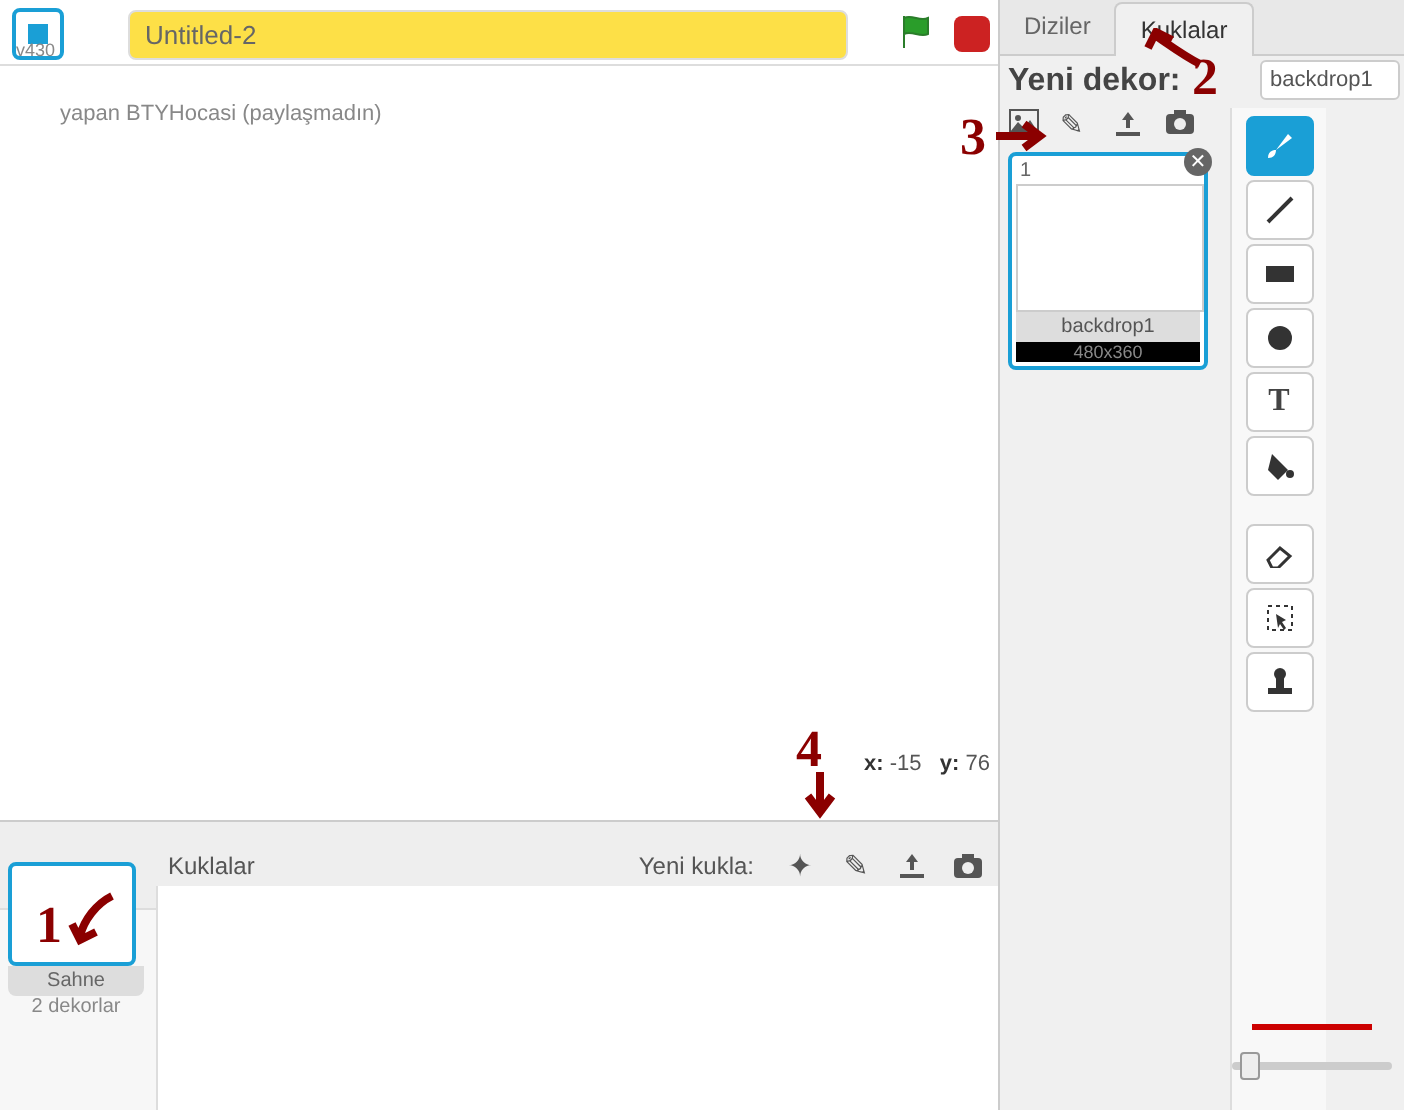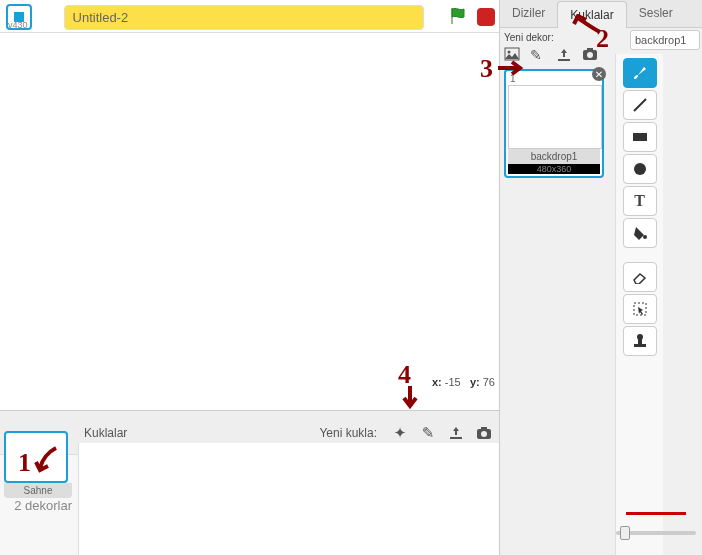--- a/index.html
+++ b/index.html
@@ -28,31 +28,31 @@
   .sprite-panel { border-top:1px solid #ccc; height:145px; background:#f7f7f7; position:relative;}
   .sprite-hdr { display:flex; align-items:center; height:44px; background:#eee; border-bottom:1px solid #ddd; padding:0 6px;}
   .sprite-hdr .kuklalar { margin-left:78px; font-size:12px; color:#555;}
   .sprite-hdr .yeni-kukla { margin-left:auto; font-size:12px; color:#555; display:flex; align-items:center; gap:8px;}
   .tool-icons { display:flex; gap:10px; margin-left:6px;}
   .tool-icons span { width:18px; height:18px; display:flex; align-items:center; justify-content:center; color:#555; font-size:15px; cursor:pointer;}
   
   .stage-thumb { position:absolute; top:16px; left:4px; width:68px;}
   .stage-thumb-box { width:64px; height:52px; background:#fff; border:2px solid #1a9fd6; border-radius:4px; margin-top:4px;}
   .stage-thumb-lbl { text-align:center; font-size:10px; color:#666; background:#ddd; padding:2px 0; border-radius:0 0 4px 4px;}
-  .stage-thumb-sub { text-align:right; font-size:13px; color:#888;}
+  .stage-thumb-sub { text-align:center; font-size:10px; color:#888;}
   .sprites-area { position:absolute; top:32px; left:78px; right:0; bottom:0; background:#fff; border-left:1px solid #ddd;}
   
   
   .r-tabs { display:flex; background:#e8e8e8; border-bottom:1px solid #ccc; width:100%;}
   .r-tab { padding:6px 12px; font-size:12px; color:#666; cursor:pointer;text-align:right;}
   .r-tab.active { background:#f0f0f0; color:#333; border-top:1px solid #ccc; border-left:1px solid #ccc; border-right:1px solid #ccc; border-radius:4px 4px 0 0; position:relative; top:1px;}
   
   .r-body { flex:1; display:flex; min-height:0;}
   .costume-col { flex:0 0 115px; background:#f0f0f0; padding:4px;}
-  .yeni-dekor { font-size:10px; font-weight:normal; color:#444; margin-bottom:4px;}
+  .yeni-dekor { font-size:16px; font-weight:bold; color:#444; margin-bottom:4px;}
   .dekor-tools { display:flex; gap:8px; margin-bottom:6px;}
   .dekor-tools span{ width:18px;height:16px; color:#555; font-size:14px; cursor:pointer;}
   .costume-thumb { width:100px; border:2px solid #1a9fd6; border-radius:4px; background:#fff; padding:2px; position:relative;}
   .costume-thumb .num { position:absolute; top:2px; left:4px; font-size:10px; color:#666;}
   .costume-thumb .close { position:absolute; top:-4px; right:-4px; width:14px;height:14px; background:#666; color:#fff; border-radius:50%; font-size:10px; display:flex; align-items:center; justify-content:center; cursor:pointer;}
   .costume-inner { background:#fff; width:94px; height:64px; border:1px solid #ccc; margin-top:12px;}
   .costume-name { text-align:center; font-size:10px; color:#555; background:#ddd; padding:2px 0;}
   .costume-dim { text-align:center; font-size:9px; color:#888; background:#000000;}
   
   .editor-col { flex:0 0 48px; background:#f8f8f8; border-left:1px solid #ddd; display:flex; flex-direction:column; align-items:center; padding-top:4px; gap:2px;}
@@ -87,20 +87,21 @@
       <input class="title-input" value="Untitled-2" style="">
       <div class="hdr-right">
         <span>
           <svg class="flag" viewBox="0 0 20 20">
               <path d="M3 2 v16 M3 3 c4 -2 8 2 12 0 v8 c-4 2 -8 -2 -12 0 z" fill="#2a9d2a" stroke="#2a7d2a"></path>
             </svg>
         </span>
         <span class="stopb"></span>
       </div>
     </div>
+    <div class="author">yapan BTYHocasi (paylaşmadın)</div>
 
     <div class="stage">
       <div class="coords">
         <b>x:</b> <span>-15</span>&nbsp;&nbsp;
         <b>y:</b> <span>76</span>
       </div>
       <div class="collapse-handle">◀</div>
     </div>
 
     <div class="sprite-panel">
@@ -133,21 +134,20 @@
       </div>
       <div class="sprites-area"></div>
     </div>
   </div>
 
   <div class="right">
     <div class="right-wrap">
       <div class="r-tabs">
         <div class="r-tab">Diziler</div>
         <div class="r-tab active">Kuklalar</div>
-        <div class="r-tab">Sesler</div>
       </div>
       <input class="ename" value="backdrop1" style="">
       <div class="r-body">
         <div class="costume-col">
           <div class="yeni-dekor">Yeni dekor:</div>
           <div class="dekor-tools">
             <span>
               <svg width="16" height="14" viewBox="0 0 16 14">
                   <rect x="1" y="1" width="14" height="12" fill="none" stroke="#555"></rect>
                   <circle cx="5" cy="5" r="1.5" fill="#555"></circle>

